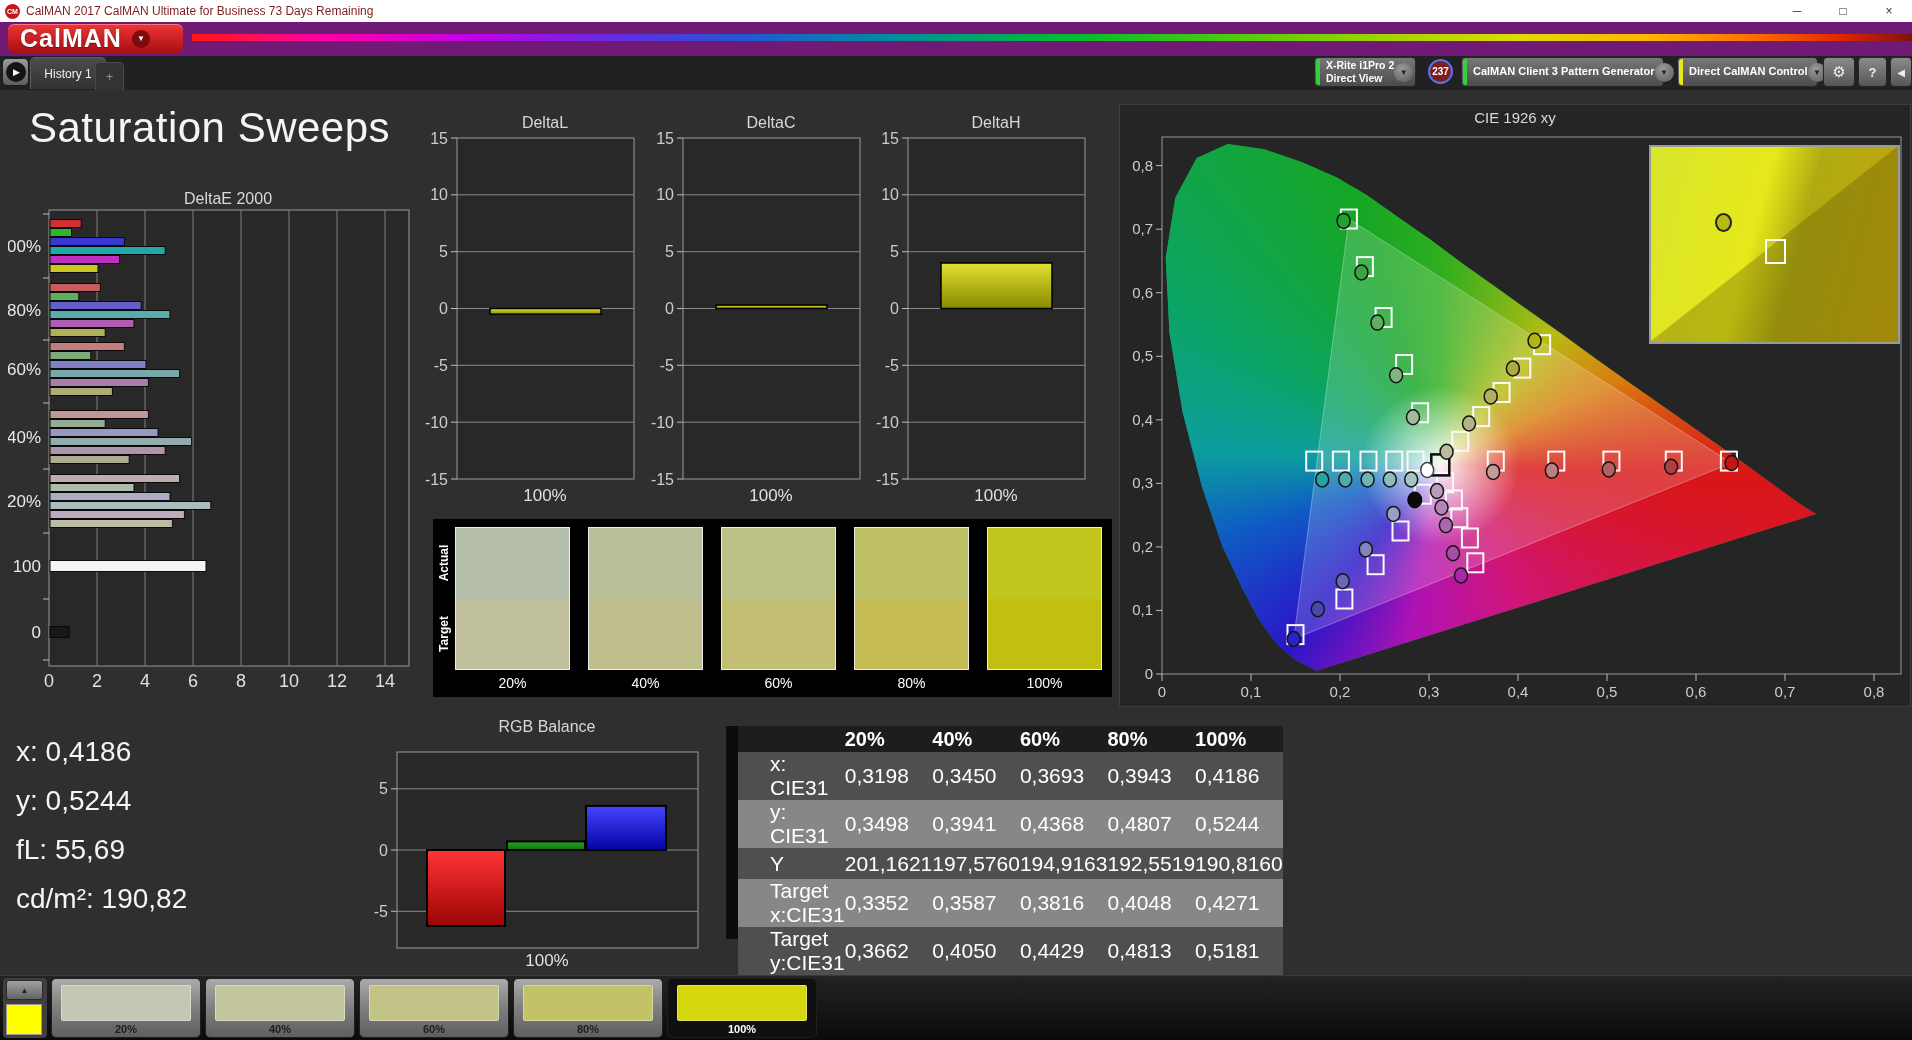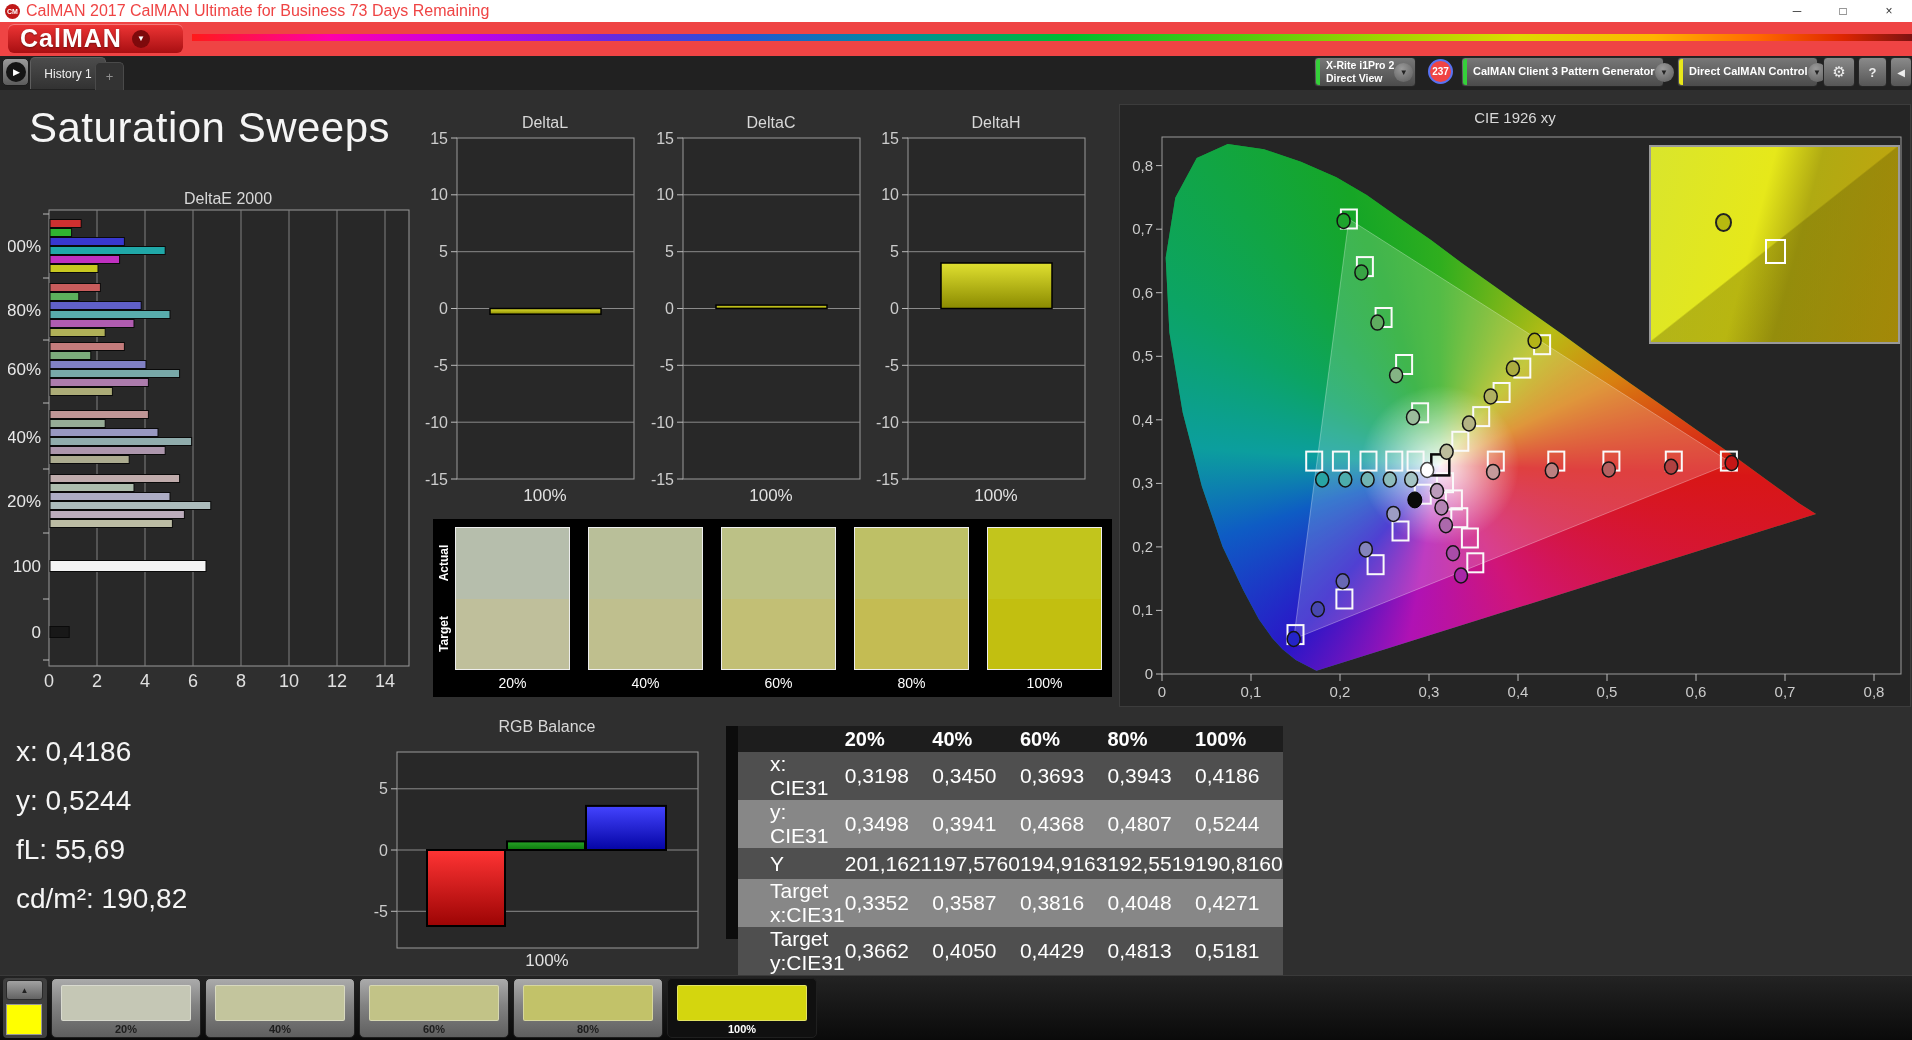--- a/index.html
+++ b/index.html
@@ -2,42 +2,42 @@
 <html><head>
 <meta charset="utf-8">
 <style>
   html,body{margin:0;padding:0}
   body{width:1912px;height:1040px;background:#2f2f2f;font-family:"Liberation Sans",sans-serif;overflow:hidden;position:relative}
   #app{position:absolute;inset:0}
 
   
   .titlebar{position:absolute;left:0;top:0;width:100%;height:22px;background:#ffffff;display:flex;align-items:center}
   .cm-ico{width:15px;height:15px;border-radius:50%;background:#c01818;color:#fff;font-size:7px;font-weight:bold;display:flex;align-items:center;justify-content:center;margin:0 6px 0 5px;flex:none}
-  .titletext{font-size:16px;color:#ef4444}
+  .titletext{font-size:12px;color:#7f1d1d}
   .win-controls{position:absolute;right:0;top:0;height:22px;display:flex}
   .win-btn{width:46px;height:22px;display:flex;align-items:center;justify-content:center;font-size:12px;color:#333}
 
   
-  .logo-strip{position:absolute;top:22px;left:0;width:100%;height:34px;background:#ef4444}
+  .logo-strip{position:absolute;top:22px;left:0;width:100%;height:34px;background:#701a75}
   .calman-logo{position:absolute;left:8px;top:2px;width:175px;height:29px;background:linear-gradient(#ef3535,#a80f12);border-radius:6px;display:flex;align-items:center;box-shadow:inset 0 1px 0 rgba(255,255,255,.35)}
   .calman-logo .txt{color:#fff;font-size:25px;font-weight:bold;letter-spacing:1px;margin-left:12px;text-shadow:0 1px 2px rgba(0,0,0,.4)}
   .logo-caret{width:18px;height:18px;border-radius:50%;background:#7e0a0c;color:#fff;font-size:8px;display:flex;align-items:center;justify-content:center;margin-left:10px}
   .rainbow{position:absolute;left:192px;top:12px;right:0;height:7px;background:linear-gradient(90deg,#ff1a1a 0%,#ff00a8 8%,#c400e8 16%,#6a28e0 24%,#2456d4 32%,#008e9e 41%,#00bd2f 51%,#52cb0e 61%,#9ed400 69%,#dedb00 77%,#ffb400 85%,#ff6a00 91%,#dd2600 96%,#7c1212 100%)}
 
   
   .tab-strip{position:absolute;top:56px;left:0;width:100%;height:34px;background:#212121}
   .nav-arrow{position:absolute;left:2px;top:2px;width:27px;height:28px;border-radius:5px;background:linear-gradient(#9a9a9a,#5c5c5c);border:1px solid #1c1c1c;display:flex;align-items:center;justify-content:center;box-sizing:border-box}
   .nav-arrow .cir{width:20px;height:20px;border-radius:50%;background:#141414;color:#fff;font-size:9px;display:flex;align-items:center;justify-content:center;padding-left:2px;box-sizing:border-box}
   .tab{position:absolute;left:30px;top:1px;width:76px;height:32px;background:linear-gradient(#4c4c4c,#323232);border:1px solid #5e5e5e;border-bottom:none;border-radius:5px 5px 0 0;color:#f0f0f0;font-size:12px;display:flex;align-items:center;justify-content:center;box-sizing:border-box}
   .tab-add{position:absolute;left:95px;top:6px;width:29px;height:28px;background:#333;border:1px solid #4a4a4a;border-bottom:none;border-radius:5px 5px 0 0;color:#909090;font-size:13px;display:flex;align-items:center;justify-content:center;box-sizing:border-box}
   .dd{position:absolute;top:1px;height:30px;background:linear-gradient(#787878,#4b4b4b);border:1px solid #262626;border-radius:4px;display:flex;align-items:center;color:#fff;box-sizing:border-box}
   .dd .stripe{position:absolute;left:1px;top:1px;bottom:1px;width:4px;border-radius:3px 0 0 3px}
   .dd .dtxt{margin-left:11px;font-weight:bold;line-height:1.2;white-space:nowrap}
   .dd .caret{margin-left:auto;margin-right:4px;width:19px;height:19px;border-radius:50%;background:radial-gradient(circle at 40% 30%,#9a9a9a,#5a5a5a);color:#222;font-size:8px;display:flex;align-items:center;justify-content:center;flex:none}
-  .badge{position:absolute;left:1428px;top:3px;width:25px;height:25px;border-radius:50%;background:#ef4444;border:2px solid #5872f2;color:#fff;font-size:10px;font-weight:bold;display:flex;align-items:center;justify-content:center;box-sizing:border-box}
+  .badge{position:absolute;left:1428px;top:3px;width:25px;height:25px;border-radius:50%;background:#7f1d1d;border:2px solid #5872f2;color:#fff;font-size:10px;font-weight:bold;display:flex;align-items:center;justify-content:center;box-sizing:border-box}
   .tool-btn{position:absolute;top:1px;height:30px;background:linear-gradient(#8a8a8a,#565656);border:1px solid #262626;border-radius:4px;color:#eee;display:flex;align-items:center;justify-content:center;box-sizing:border-box}
 
   
   .page-title{position:absolute;left:29px;top:104px;font-size:42px;font-weight:300;color:#f5f5f5;letter-spacing:.5px}
   svg.chart{position:absolute}
   svg text{font-family:"Liberation Sans",sans-serif}
 
   
   .swatch-strip{position:absolute;left:433px;top:519px;width:679px;height:178px;background:#000}
   .strip-swatch{position:absolute;top:8px;width:115px;height:143px;border:1px solid #ededed;box-sizing:border-box}

